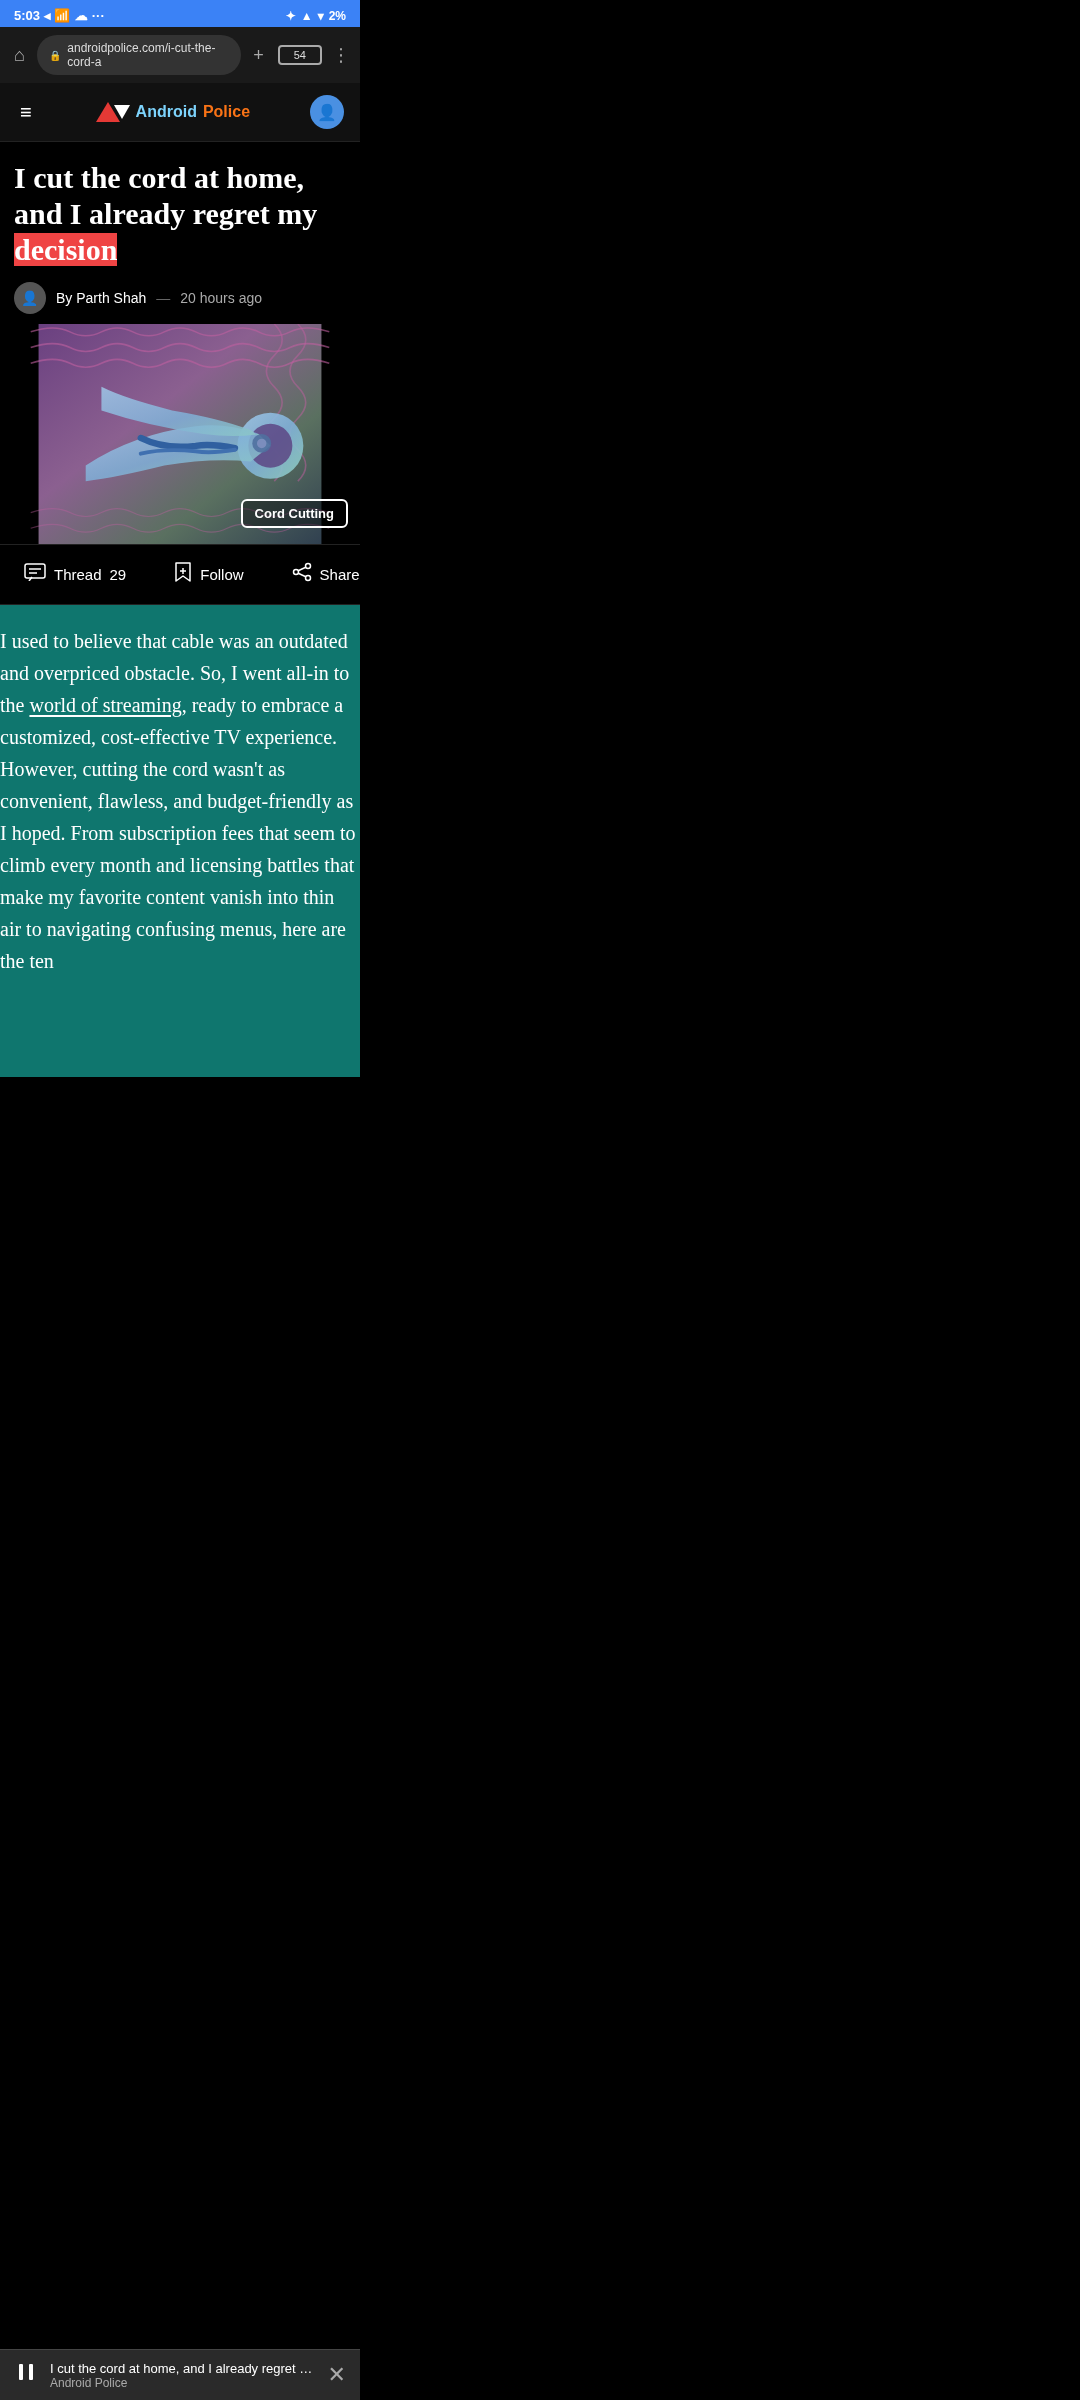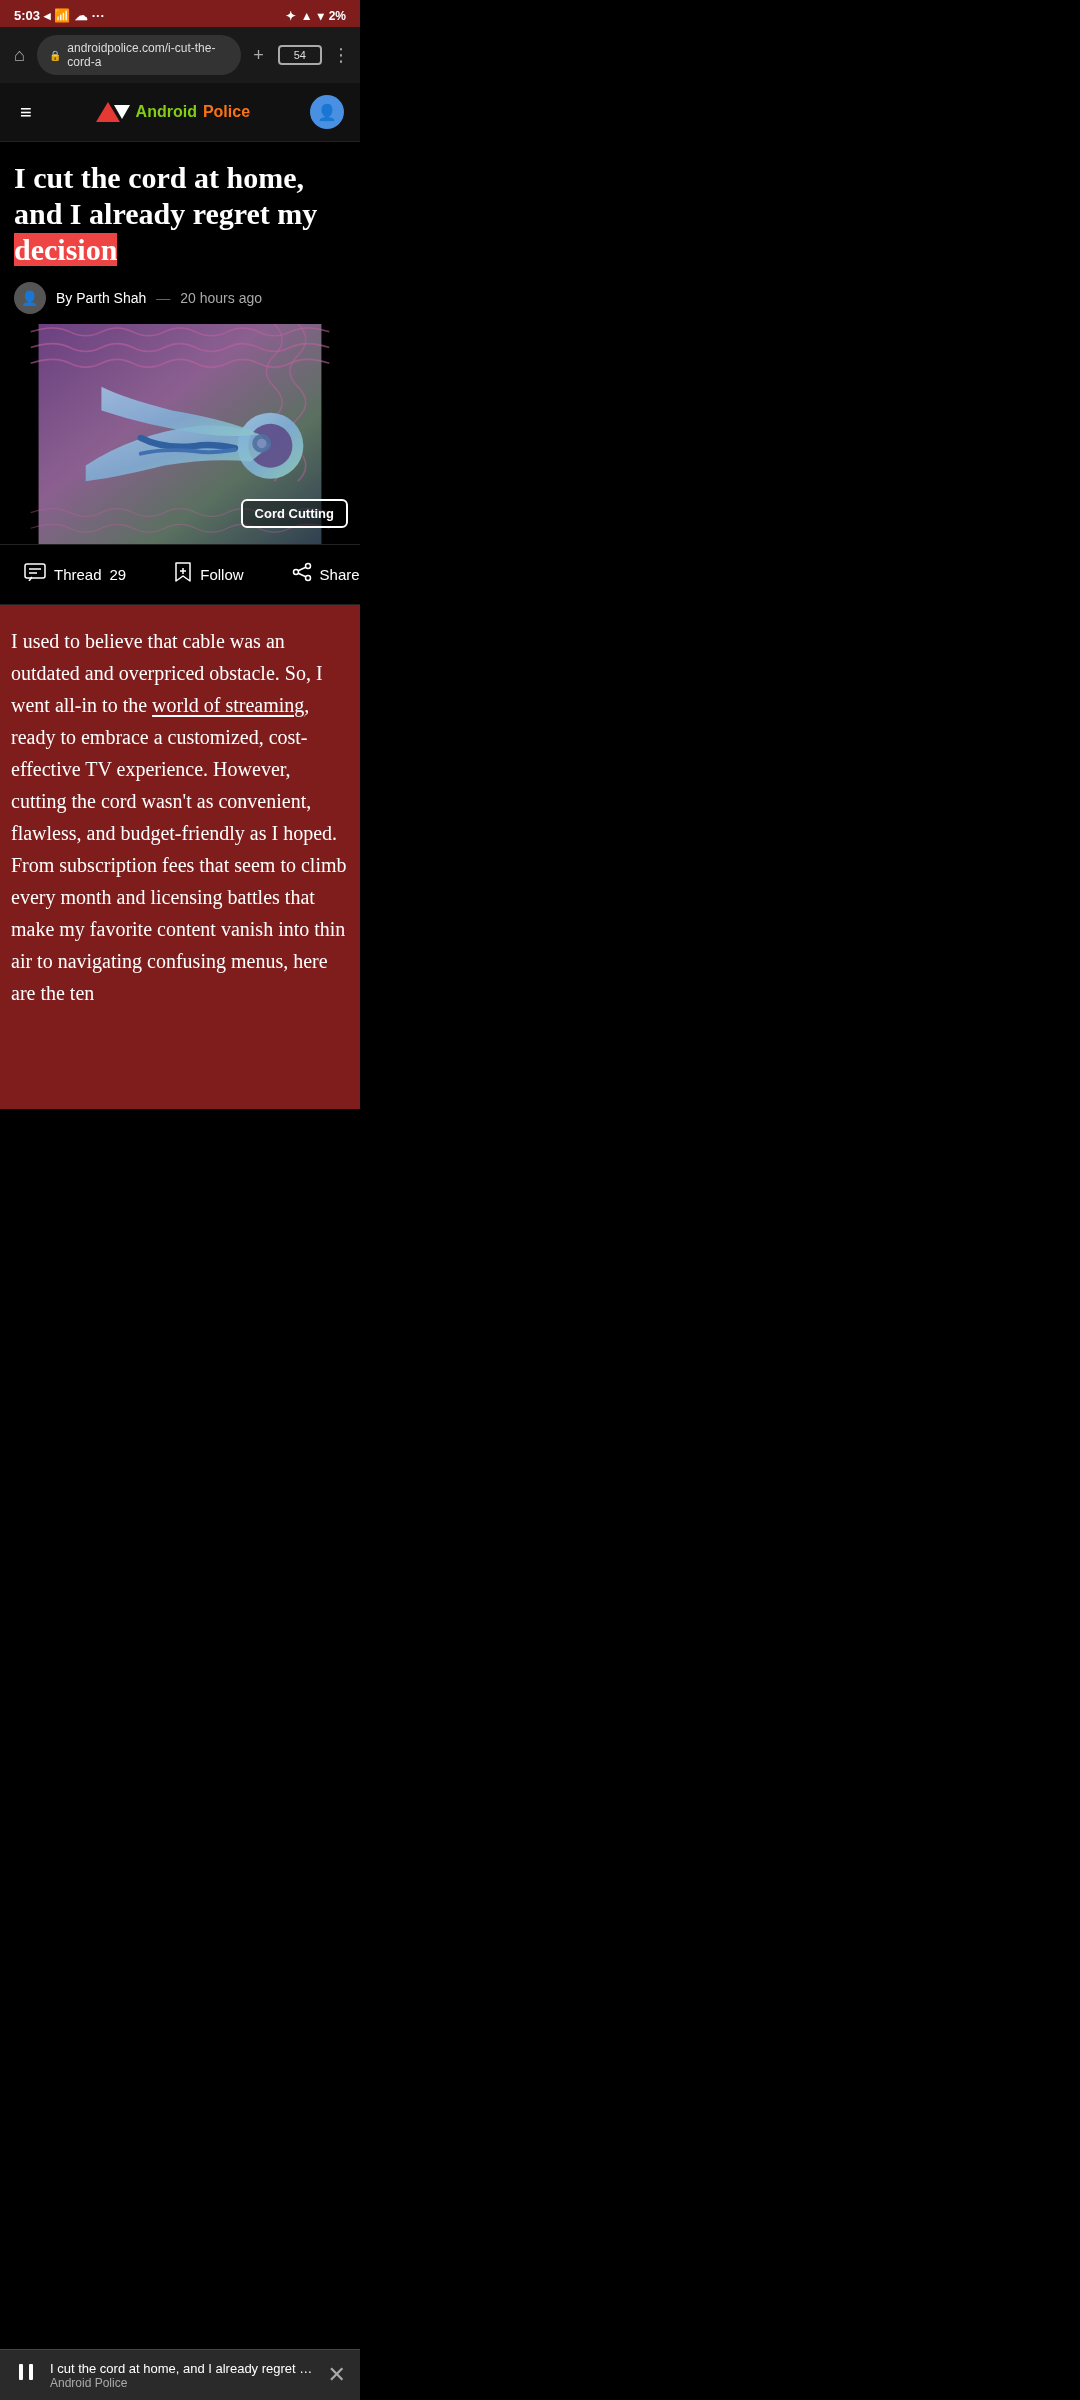--- a/index.html
+++ b/index.html
@@ -10,21 +10,21 @@
       color: #fff;
       font-family: 'Georgia', serif;
       width: 360px;
       min-height: 800px;
       position: relative;
       overflow-x: hidden;
     }
 
     
     .status-bar {
-      background: #7f1d1d;
+      background: #3b82f6;
       display: flex;
       justify-content: space-between;
       align-items: center;
       padding: 8px 14px 4px;
       font-size: 13px;
       font-family: Arial, sans-serif;
       font-weight: 600;
     }
     .status-left { display: flex; align-items: center; gap: 4px; }
     .status-right { display: flex; align-items: center; gap: 5px; font-size: 12px; }
@@ -112,21 +112,21 @@
       display: inline-block;
     }
     .logo-triangle-white {
       width: 0; height: 0;
       border-left: 8px solid transparent;
       border-right: 8px solid transparent;
       border-top: 14px solid #fff;
       display: inline-block;
       margin-left: -6px;
     }
-    .logo-text-android { font-weight: 700; color: #84cc16; }
+    .logo-text-android { font-weight: 700; color: #7dd3fc; }
     .logo-text-police { font-weight: 700; color: #f97316; }
     .avatar-btn {
       width: 34px; height: 34px;
       border-radius: 50%;
       background: #4a90e2;
       display: flex; align-items: center; justify-content: center;
       cursor: pointer;
       border: none;
       color: #fff;
       font-size: 16px;
@@ -224,22 +224,22 @@
       width: 1px;
       height: 30px;
       background: #333;
     }
     .action-icon {
       font-size: 18px;
     }
 
     
     .article-body {
-      background: #7f1d1d;
-      padding: 20px 11px 100px;
+      background: #0f766e;
+      padding: 20px 0 100px;
       font-size: 20px;
       line-height: 1.6;
       color: #fff;
       font-family: Georgia, serif;
     }
     .article-body a, .article-link {
       color: #fff;
       text-decoration: underline;
       text-underline-offset: 3px;
     }

